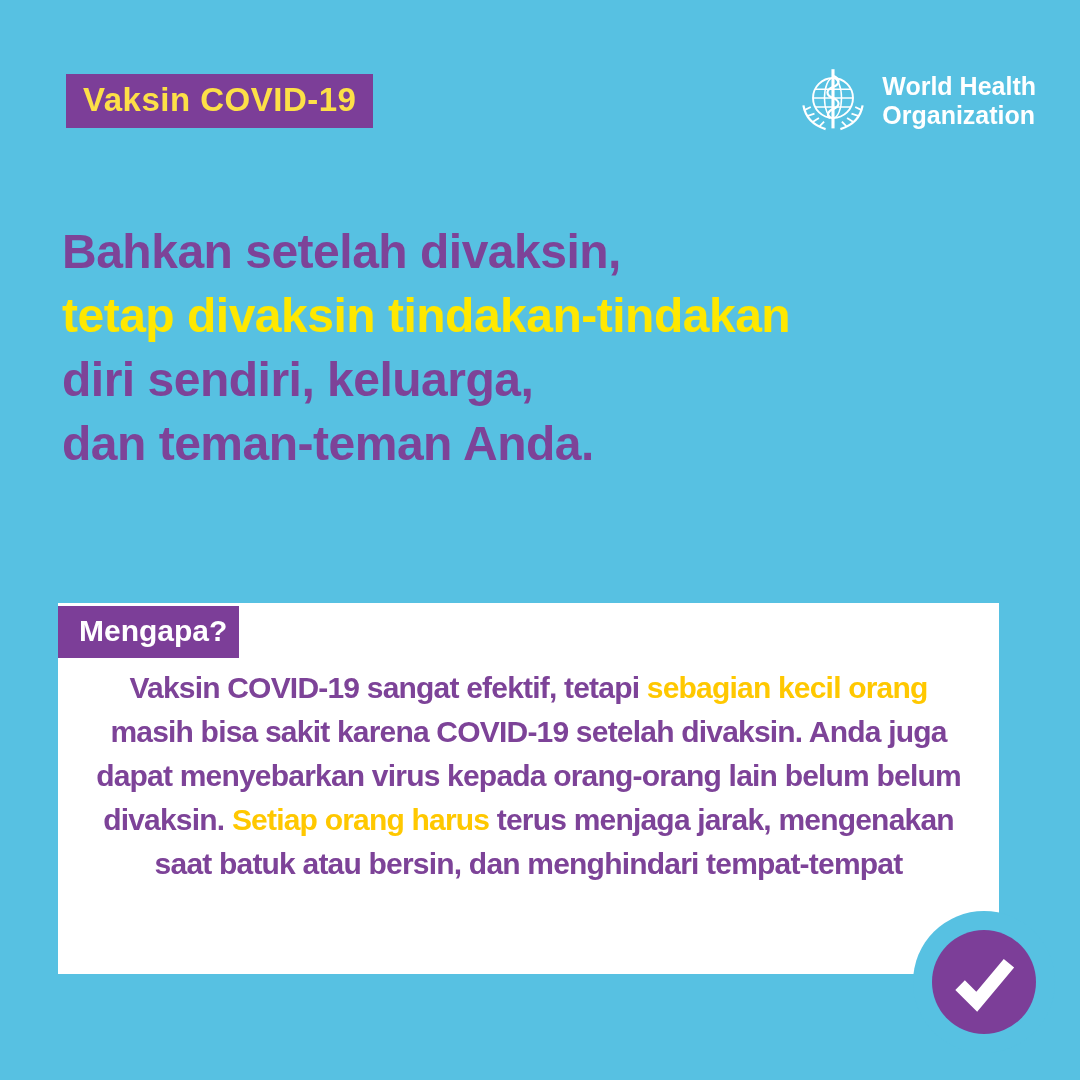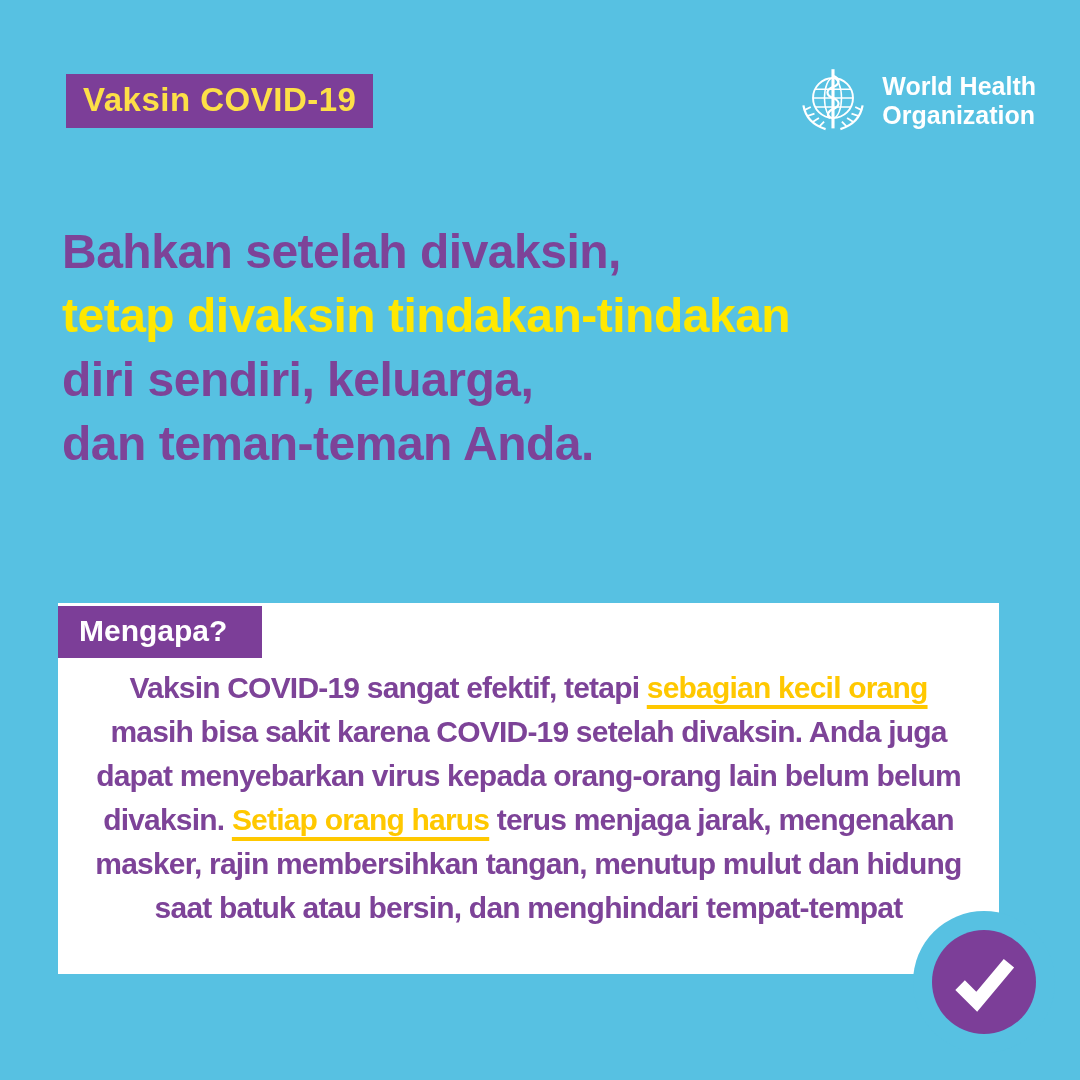--- a/index.html
+++ b/index.html
@@ -36,33 +36,32 @@
   .headline .pur{color:var(--text-purple);}
   .headline .yel{color:var(--yellow);}
   .whitebox{
     position:absolute;left:58px;top:603px;width:941px;height:371px;
     background:var(--white);
   }
   .mengapa{
     position:absolute;left:0;top:3px;
     background:var(--purple);color:#fff;
     font-size:30px;font-weight:bold;
-    padding:8px 35px 10px 21px;
+    padding:8px 12px 10px 21px;
   }
   .para{
     position:absolute;left:0;top:63px;width:100%;
     padding:0 24px;
     text-align:center;
     color:var(--text-purple);
     font-size:30px;font-weight:bold;line-height:44px;letter-spacing:-0.8px;
   }
   .para .pline{white-space:nowrap;}
   .para .hl{
     color:var(--gold);
-    text-decoration:underline;
     text-decoration-thickness:4px;
     text-underline-offset:7px;
   }
   .check-ring{
     position:absolute;left:913px;top:911px;width:142px;height:142px;
     background:var(--bg);border-radius:50%;
     display:flex;align-items:center;justify-content:center;
   }
   .check-circle{
     width:104px;height:104px;background:var(--purple);border-radius:50%;
@@ -106,21 +105,20 @@
 
 <div class="whitebox">
   <div class="mengapa">
     <span>Mengapa?</span>
   </div>
   <div class="para" id="para">
       <div class="pline"><span class="">Vaksin COVID-19 sangat efektif, tetapi </span><span class="hl">sebagian kecil orang</span></div>
       <div class="pline"><span class="">masih bisa sakit karena COVID-19 setelah divaksin. Anda juga</span></div>
       <div class="pline"><span class="">dapat menyebarkan virus kepada orang-orang lain belum belum</span></div>
       <div class="pline"><span class="">divaksin. </span><span class="hl">Setiap orang harus</span><span class=""> terus menjaga jarak, mengenakan</span></div>
-      <div class="pline"><span class="">masker, rajin membersihkan tangan, menutup mulut dan hidung</span></div>
       <div class="pline"><span class="">saat batuk atau bersin, dan menghindari tempat-tempat</span></div>
     </div>
 </div>
 
 <div class="check-ring">
   <div class="check-circle">
     <svg width="104" height="104" viewBox="0 0 100 100">
       <path d="M27 53 L43 69 L74 32" stroke="#FFFFFF" stroke-width="13" fill="none" stroke-linecap="butt" stroke-linejoin="miter"></path>
     </svg>
   </div>

